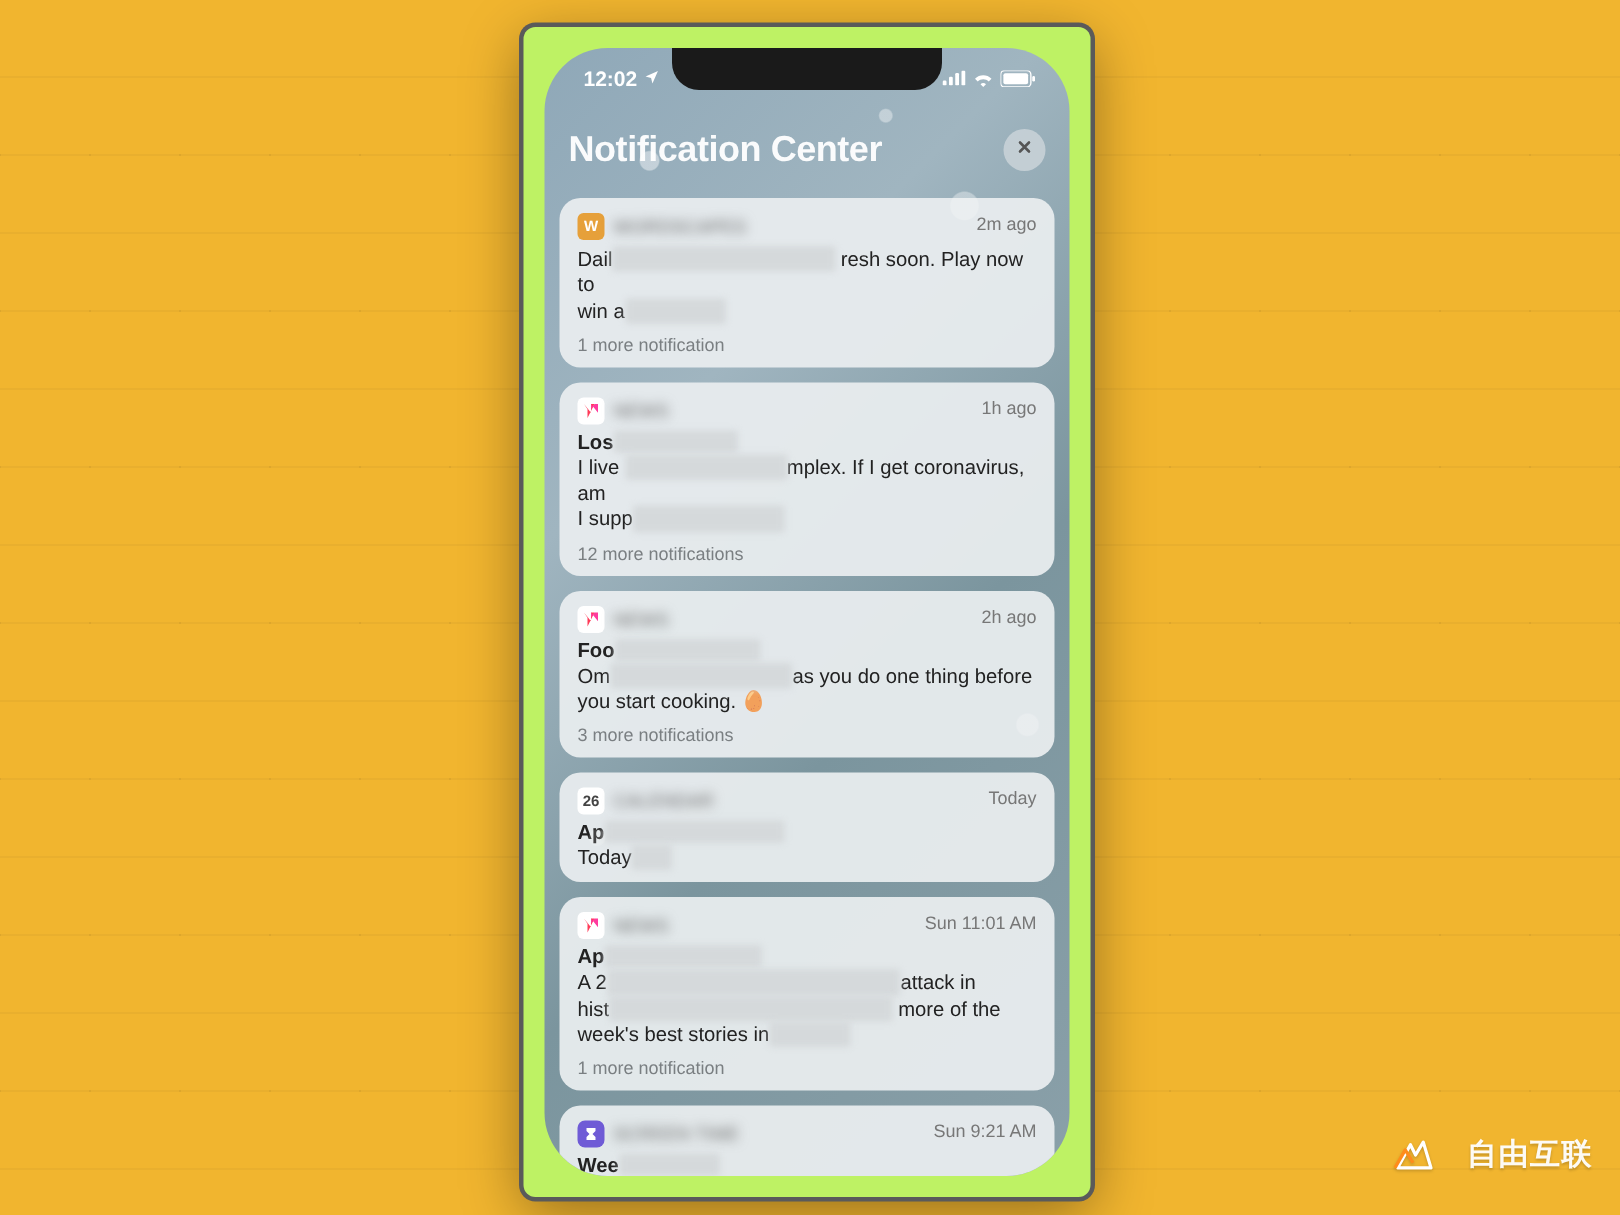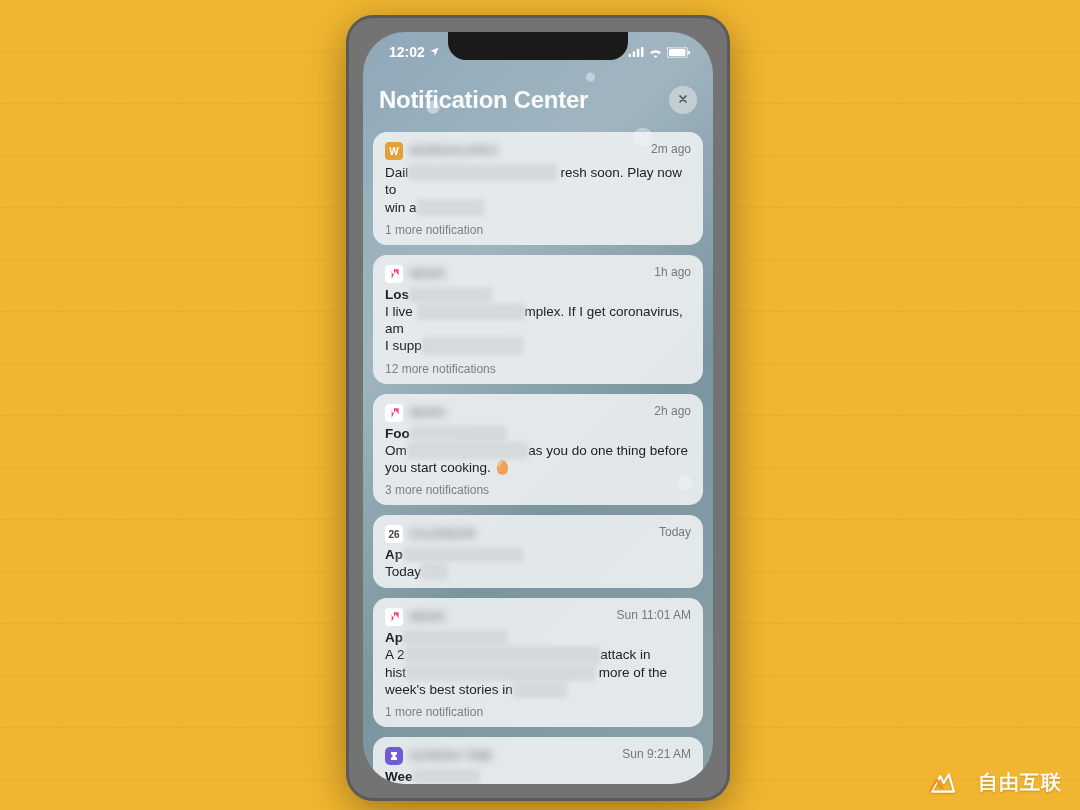--- a/index.html
+++ b/index.html
@@ -16,22 +16,22 @@
     font-family: -apple-system, BlinkMacSystemFont, "Helvetica Neue", Arial, sans-serif;
     overflow: hidden;
   }
   
   .phone {
     position: absolute;
     left: 349px;
     top: 18px;
     width: 378px;
     height: 780px;
-    background: #737373;
-    border-radius: 24px;
+    background: #bef264;
+    border-radius: 8px;
     box-shadow: 0 0 0 3px #5a5a5a, 0 10px 40px rgba(0,0,0,0.4);
     padding: 14px;
   }
   .screen {
     width: 100%;
     height: 100%;
     background: linear-gradient(135deg,#8fa8b8 0%,#a0b5c0 30%,#7b959e 60%,#8aa0a9 100%);
     border-radius: 42px;
     position: relative;
     overflow: hidden;
@@ -168,21 +168,21 @@
   .card-stack::after{
     content:"";
     position:absolute;
     left:8px;right:8px;bottom:-4px;height:10px;
     background:rgba(220,225,227,0.8);
     border-radius:0 0 12px 12px;
     z-index:-1;
   }
   .watermark{
     position:absolute;
-    right:18px; bottom:14px;
+    right:18px; bottom:27px;
     display:flex;align-items:center;gap:22px;
     color:rgba(255,255,255,0.95);
     font-weight:700;
     font-size:20px;
     letter-spacing:1px;
     text-shadow:0 1px 2px rgba(0,0,0,0.2);
   }
   .watermark svg{filter:drop-shadow(0 1px 1px rgba(0,0,0,0.2))}
 </style>
 </head>

